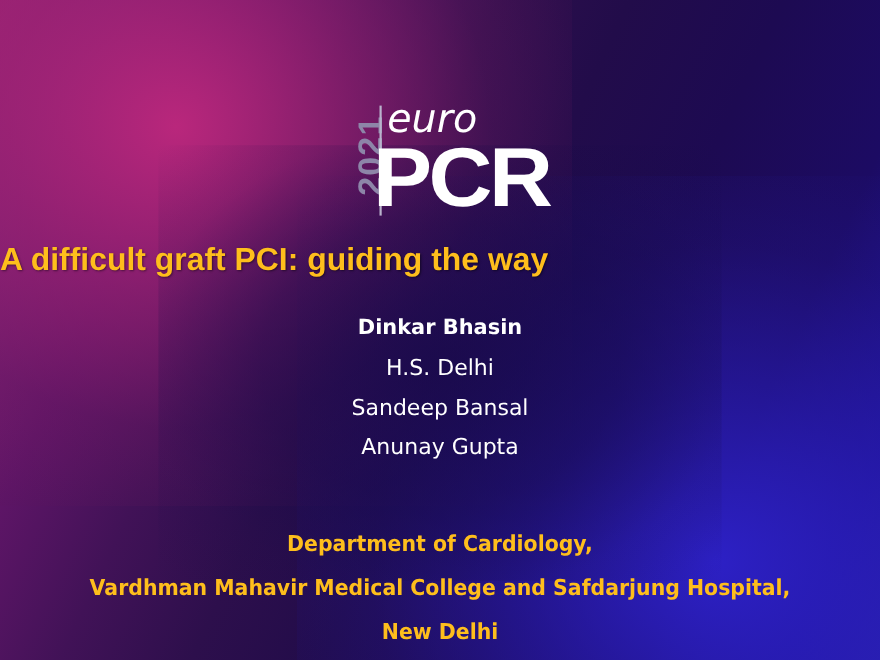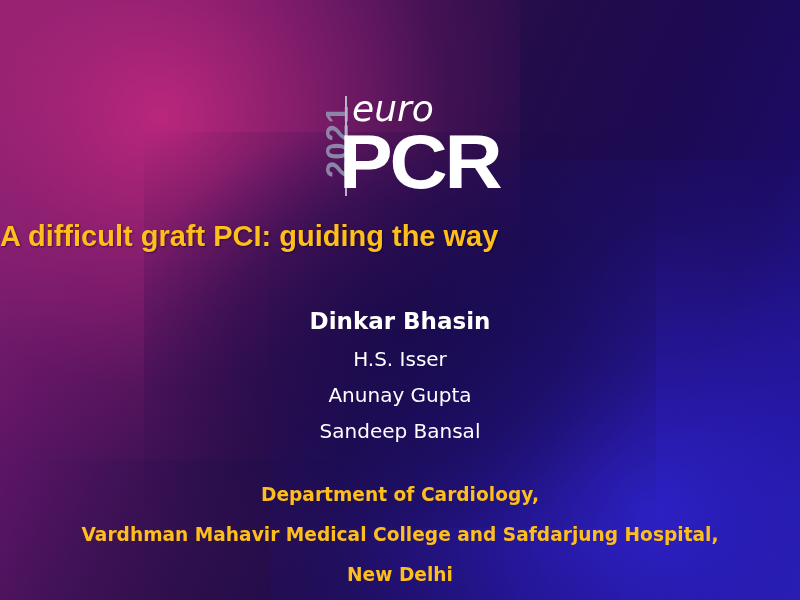--- a/index.html
+++ b/index.html
@@ -170,22 +170,21 @@
   }
   .author-line {
     font-family: "DejaVu Sans", sans-serif;
     font-size: 20px;
     color: #ffffff;
     line-height: 1;
     margin-bottom: 16px;
   }
   .author-line.lead {
     font-weight: bold;
-    font-size: 23px;
-    margin-top: 21px;
+    font-size: 19px;
   }
 
   
   .affiliation {
     position: absolute;
     left: 0;
     right: 0;
     top: 484px;
     text-align: center;
   }
@@ -218,23 +217,23 @@
         <div class="logo-divider"></div>
         <div class="logo-euro">euro</div>
         <div class="logo-pcr">PCR</div>
       </div>
     </div>
 
     <div class="title">A difficult graft PCI: guiding the way</div>
 
     <div class="authors">
       <div class="author-line lead">Dinkar Bhasin</div>
-      <div class="author-line">H.S. Isser</div>
+      <div class="author-line">H.S. Delhi</div>
+      <div class="author-line">Sandeep Bansal</div>
       <div class="author-line">Anunay Gupta</div>
-      <div class="author-line">Sandeep Bansal</div>
     </div>
 
     <div class="affiliation">
       <div class="affil-line">Department of Cardiology,</div>
       <div class="affil-line">Vardhman Mahavir Medical College and Safdarjung Hospital,</div>
       <div class="affil-line">New Delhi</div>
     </div>
 
   </div>
 </div>

